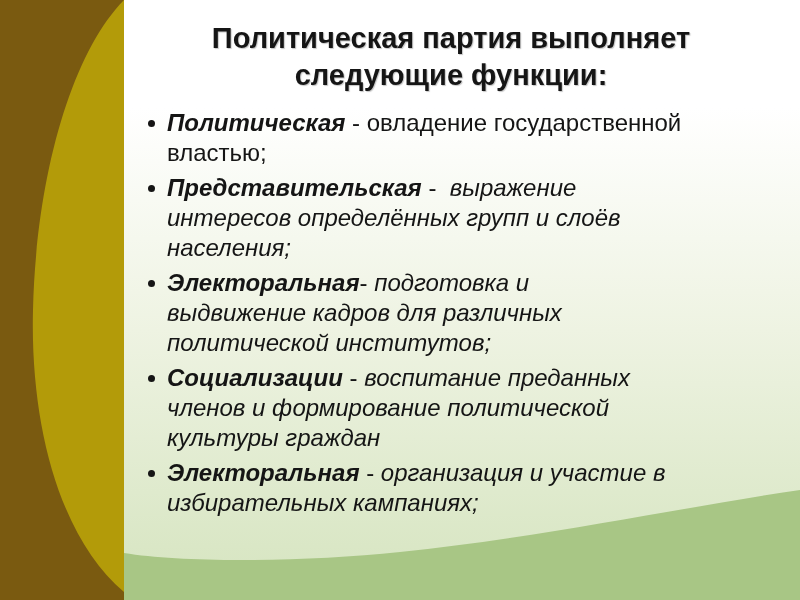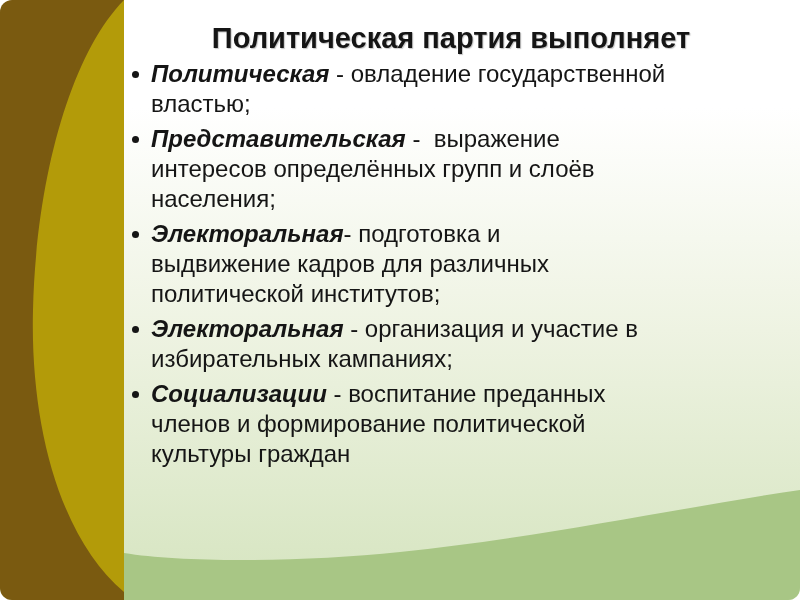--- a/index.html
+++ b/index.html
@@ -19,21 +19,20 @@
   }
   .slide{
     position:relative;
     width:800px;height:600px;
     background:linear-gradient(180deg,
       var(--bg-top) 0%,
       var(--bg-top) 18%,
       var(--bg-mid) 55%,
       var(--bg-bottom) 100%);
     overflow:hidden;
-    border-radius:12px;
   }
   .sidebar{
     position:absolute;left:0;top:0;
     width:124px;height:600px;
     background:var(--sidebar-dark);
   }
   .sidebar svg{display:block;width:124px;height:600px;}
   .gold-path{fill:var(--sidebar-gold);}
   .wave{
     position:absolute;left:124px;top:450px;
@@ -47,43 +46,43 @@
   .title{
     padding:20px 42px 0 20px;
     text-align:center;
     font-size:29px;
     line-height:37px;
     color:var(--text);
     text-shadow:1px 1px 1px rgba(90,90,90,0.35);
   }
   .bullets{
     list-style:none;
-    margin-top:2px;
-    padding:0 14px 0 8px;
+    margin-top:14px;
+    padding:0 14px 0 24px;
   }
   .bullets li{
     display:flex;
     align-items:flex-start;
     margin-bottom:5px;
   }
   .dot{
     flex:0 0 auto;
     width:7px;height:7px;
     border-radius:50%;
     background:var(--text);
     margin:12px 12px 0 0;
   }
   .txt{
     font-size:24px;
     line-height:30px;
     white-space:pre-wrap;
   }
   .term{font-weight:bold;font-style:italic;}
   .sep{font-style:normal;font-weight:normal;}
-  .desc{}
+  .desc{font-style:italic;}
   .desc.upright{font-style:normal;}
 </style>
 </head>
 <body>
 
 <div class="slide">
 
   <div class="sidebar">
     <svg viewBox="0 0 124 600" aria-hidden="true">
       <path class="gold-path" d="M 124 0
@@ -97,20 +96,21 @@
     <path class="wave-path" d="M 0 103
              C 60 113, 180 112, 276 102
              C 420 87, 560 57, 676 40
              L 676 150 L 0 150 Z"></path>
   </svg>
 
   <div class="content">
 
     <h1 class="title">
       <div>Политическая партия выполняет</div>
+      <div>следующие функции:</div>
     </h1>
 
     <ul class="bullets">
 
       <li>
         <span class="dot"></span>
         <span class="txt"><span class="term">Политическая</span><span class="sep"> - </span><span class="desc upright">овладение государственной
 властью;</span></span>
       </li>
 
@@ -123,26 +123,26 @@
 
       <li>
         <span class="dot"></span>
         <span class="txt"><span class="term">Электоральная</span><span class="sep">- </span><span class="desc">подготовка и
 выдвижение кадров для различных
 политической институтов;</span></span>
       </li>
 
       <li>
         <span class="dot"></span>
-        <span class="txt"><span class="term">Электоральная</span><span class="sep"> - </span><span class="desc">организация и участие в
-избирательных кампаниях;</span></span>
+        <span class="txt"><span class="term">Социализации</span><span class="sep"> - </span><span class="desc">воспитание преданных
+членов и формирование политической
+культуры граждан</span></span>
       </li>
 
       <li>
         <span class="dot"></span>
-        <span class="txt"><span class="term">Социализации</span><span class="sep"> - </span><span class="desc">воспитание преданных
-членов и формирование политической
-культуры граждан</span></span>
+        <span class="txt"><span class="term">Электоральная</span><span class="sep"> - </span><span class="desc">организация и участие в
+избирательных кампаниях;</span></span>
       </li>
 
     </ul>
   </div>
 </div>
 
 </body></html>

